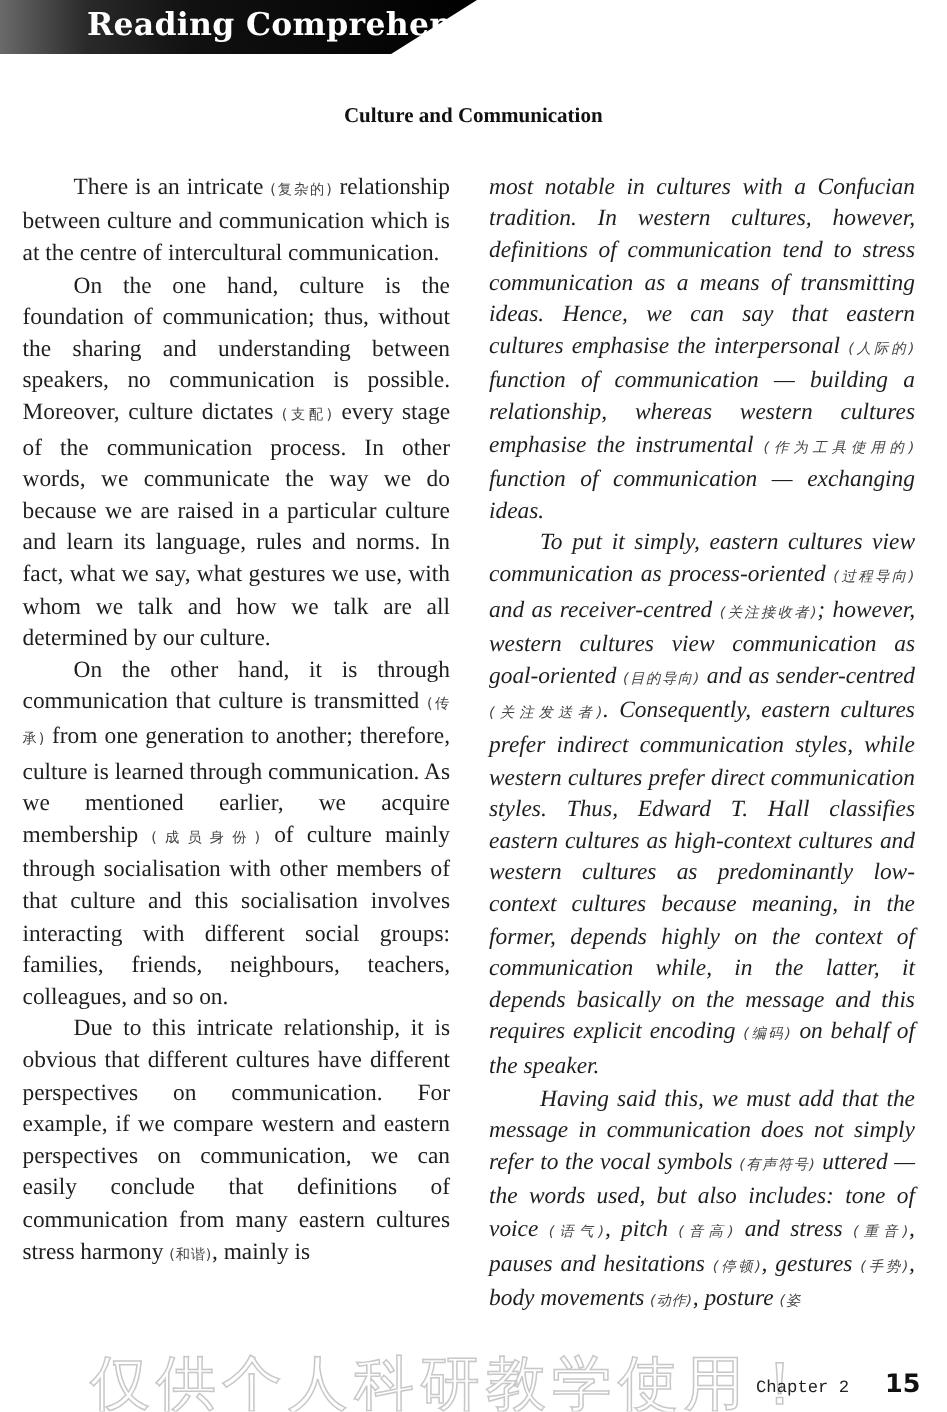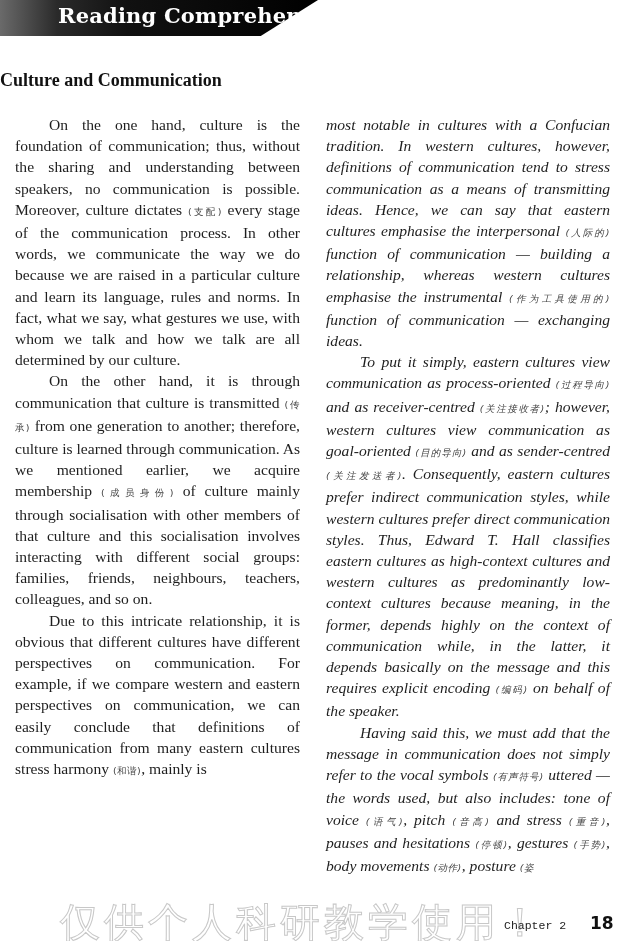--- a/index.html
+++ b/index.html
@@ -16,21 +16,21 @@
   }
   .header-title {
     position: absolute; left: 14px; top: 3px;
     font-family: "DejaVu Serif", "Liberation Serif", serif;
     font-weight: bold; font-size: 21px; color: #fff; letter-spacing: 0.2px;
     white-space: nowrap;
     margin-left: 44px;
   }
   .article-title {
     position: absolute; left: 0; width: 631px; top: 70px;
-    text-align: left; font-weight: bold; font-size: 18px; color: #111;
+    text-align: center; font-weight: bold; font-size: 14px; color: #111;
   }
   .col {
     position: absolute; top: 114px; font-size: 15.6px; line-height: 21.2px;
     text-align: justify;
   }
   .col-left { left: 15px; width: 285px; }
   .col-right { left: 326px; width: 284px; font-style: italic; }
   .col p { margin: 0; }
   .col p.indent { text-indent: 34px; }
   .gloss {
@@ -53,25 +53,26 @@
 </style>
 </head>
 <body>
 
 <div class="header-bar"></div>
 <div class="header-title">Reading Comprehension</div>
 
 <div class="article-title">Culture and Communication</div>
 
 <div class="col col-left">
+    <p class="indent"><span>There is an intricate </span><span class="gloss">(复杂的)</span><span> relationship between culture and communication which is at the centre of intercultural communication.</span></p>
     <p class="indent"><span>On the one hand, culture is the foundation of communication; thus, without the sharing and understanding between speakers, no communication is possible. Moreover, culture dictates </span><span class="gloss">(支配)</span><span> every stage of the communication process. In other words, we communicate the way we do because we are raised in a particular culture and learn its language, rules and norms. In fact, what we say, what gestures we use, with whom we talk and how we talk are all determined by our culture.</span></p>
     <p class="indent"><span>On the other hand, it is through communication that culture is transmitted </span><span class="gloss">(传承)</span><span> from one generation to another; therefore, culture is learned through communication. As we mentioned earlier, we acquire membership </span><span class="gloss">(成员身份)</span><span> of culture mainly through socialisation with other members of that culture and this socialisation involves interacting with different social groups: families, friends, neighbours, teachers, colleagues, and so on.</span></p>
     <p class="indent"><span>Due to this intricate relationship, it is obvious that different cultures have different perspectives on communication. For example, if we compare western and eastern perspectives on communication, we can easily conclude that definitions of communication from many eastern cultures stress harmony </span><span class="gloss">(和谐)</span><span>, mainly is </span></p>
   </div>
 <div class="col col-right">
     <p><span>most notable in cultures with a Confucian tradition. In western cultures, however, definitions of communication tend to stress communication as a means of transmitting ideas. Hence, we can say that eastern cultures emphasise the interpersonal </span><span class="gloss">(人际的)</span><span> function of communication — building a relationship, whereas western cultures emphasise the instrumental </span><span class="gloss">(作为工具使用的)</span><span> function of communication — exchanging ideas.</span></p>
     <p class="indent"><span>To put it simply, eastern cultures view communication as process-oriented </span><span class="gloss">(过程导向)</span><span> and as receiver-centred </span><span class="gloss">(关注接收者)</span><span>; however, western cultures view communication as goal-oriented </span><span class="gloss">(目的导向)</span><span> and as sender-centred </span><span class="gloss">(关注发送者)</span><span>. Consequently, eastern cultures prefer indirect communication styles, while western cultures prefer direct communication styles. Thus, Edward T. Hall classifies eastern cultures as high-context cultures and western cultures as predominantly low-context cultures because meaning, in the former, depends highly on the context of communication while, in the latter, it depends basically on the message and this requires explicit encoding </span><span class="gloss">(编码)</span><span> on behalf of the speaker.</span></p>
     <p class="indent"><span>Having said this, we must add that the message in communication does not simply refer to the vocal symbols </span><span class="gloss">(有声符号)</span><span> uttered — the words used, but also includes: tone of voice </span><span class="gloss">(语气)</span><span>, pitch </span><span class="gloss">(音高)</span><span> and stress </span><span class="gloss">(重音)</span><span>, pauses and hesitations </span><span class="gloss">(停顿)</span><span>, gestures </span><span class="gloss">(手势)</span><span>, body movements </span><span class="gloss">(动作)</span><span>, posture </span><span class="gloss">(姿</span></p>
   </div>
 
 <div class="watermark">仅供个人科研教学使用！</div>
 <div class="footer-chapter">Chapter 2</div>
-<div class="footer-page">18</div>
+<div class="footer-page">15</div>
 
 </body></html>

